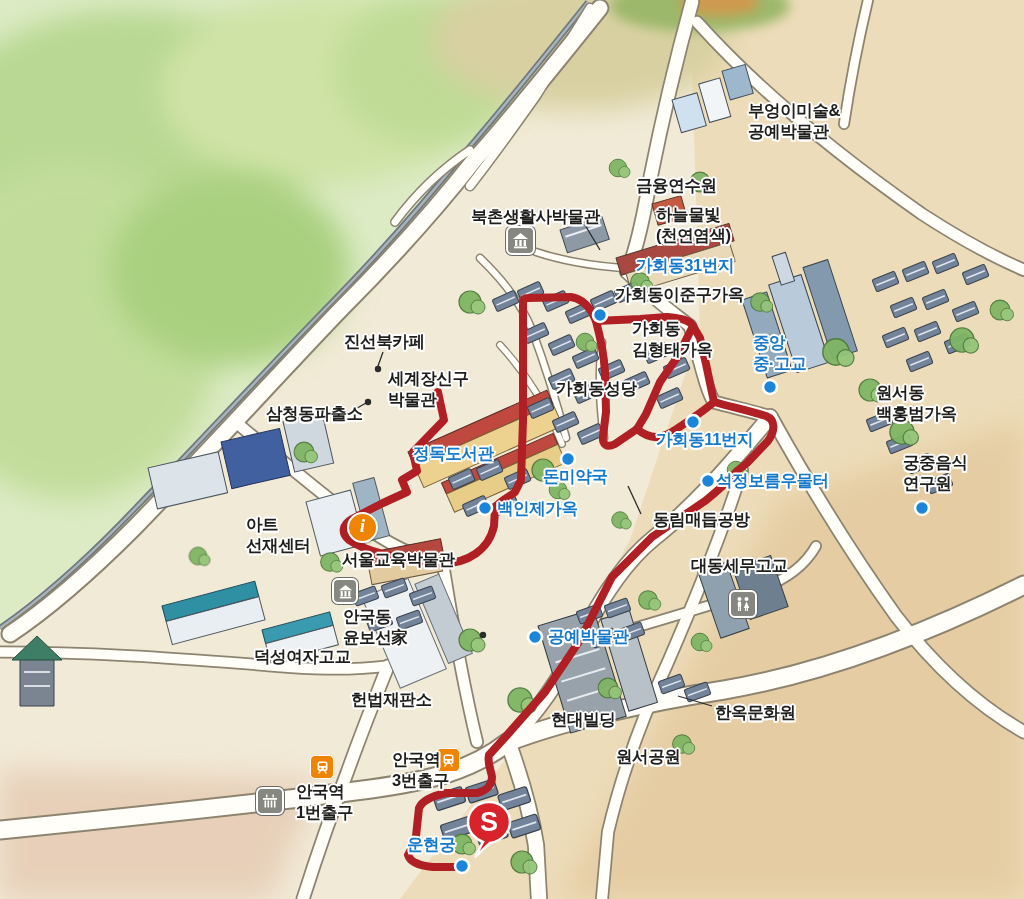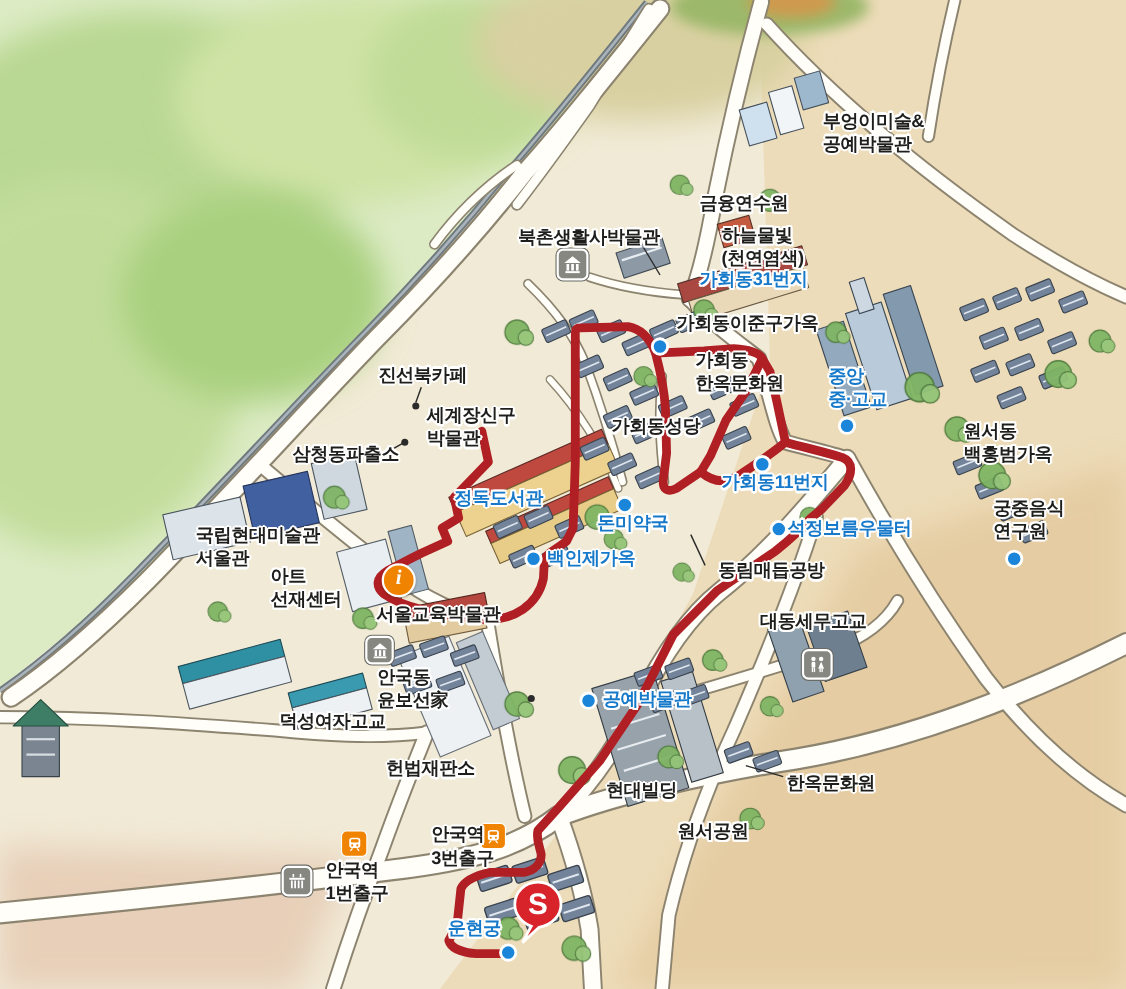--- a/index.html
+++ b/index.html
@@ -335,40 +335,38 @@
         <circle cx="462" cy="866" r="7"></circle>
   </g>
 </svg>
 
 <div class="lbl" style="left:748px;top:100px" data-color="black">부엉이미술&amp;
 공예박물관</div>
 <div class="lbl" style="left:636px;top:175px" data-color="black">금융연수원</div>
 <div class="lbl" style="left:656px;top:204px" data-color="black">하늘물빛
 (천연염색)</div>
 <div class="lbl" style="left:471px;top:206px" data-color="black">북촌생활사박물관</div>
-<div class="lbl" style="left:636px;top:244px" data-color="blue">가회동31번지</div>
+<div class="lbl" style="left:636px;top:255px" data-color="blue">가회동31번지</div>
 <div class="lbl" style="left:615px;top:284px" data-color="black">가회동이준구가옥</div>
 <div class="lbl" style="left:632px;top:318px" data-color="black">가회동
-한옥문화원</div>
+김형태가옥</div>
 <div class="lbl" style="left:753px;top:332px" data-color="blue">중앙
 중·고교</div>
 <div class="lbl" style="left:344px;top:331px" data-color="black">진선북카페</div>
 <div class="lbl" style="left:388px;top:368px" data-color="black">세계장신구
 박물관</div>
 <div class="lbl" style="left:266px;top:403px" data-color="black">삼청동파출소</div>
 <div class="lbl" style="left:556px;top:378px" data-color="black">가회동성당</div>
 <div class="lbl" style="left:876px;top:382px" data-color="black">원서동
 백홍범가옥</div>
 <div class="lbl" style="left:413px;top:443px" data-color="blue">정독도서관</div>
 <div class="lbl" style="left:543px;top:466px" data-color="blue">돈미약국</div>
 <div class="lbl" style="left:656px;top:429px" data-color="blue">가회동11번지</div>
 <div class="lbl" style="left:903px;top:452px" data-color="black">궁중음식
 연구원</div>
-<div class="lbl" style="left:178px;top:477px" data-color="black">국립현대미술관
-서울관</div>
 <div class="lbl" style="left:497px;top:498px" data-color="blue">백인제가옥</div>
 <div class="lbl" style="left:716px;top:470px" data-color="blue">석정보름우물터</div>
 <div class="lbl" style="left:653px;top:509px" data-color="black">동림매듭공방</div>
 <div class="lbl" style="left:246px;top:514px" data-color="black">아트
 선재센터</div>
 <div class="lbl" style="left:342px;top:549px" data-color="black">서울교육박물관</div>
 <div class="lbl" style="left:691px;top:555px" data-color="black">대동세무고교</div>
 <div class="lbl" style="left:343px;top:606px" data-color="black">안국동
 윤보선家</div>
 <div class="lbl" style="left:254px;top:646px" data-color="black">덕성여자고교</div>

